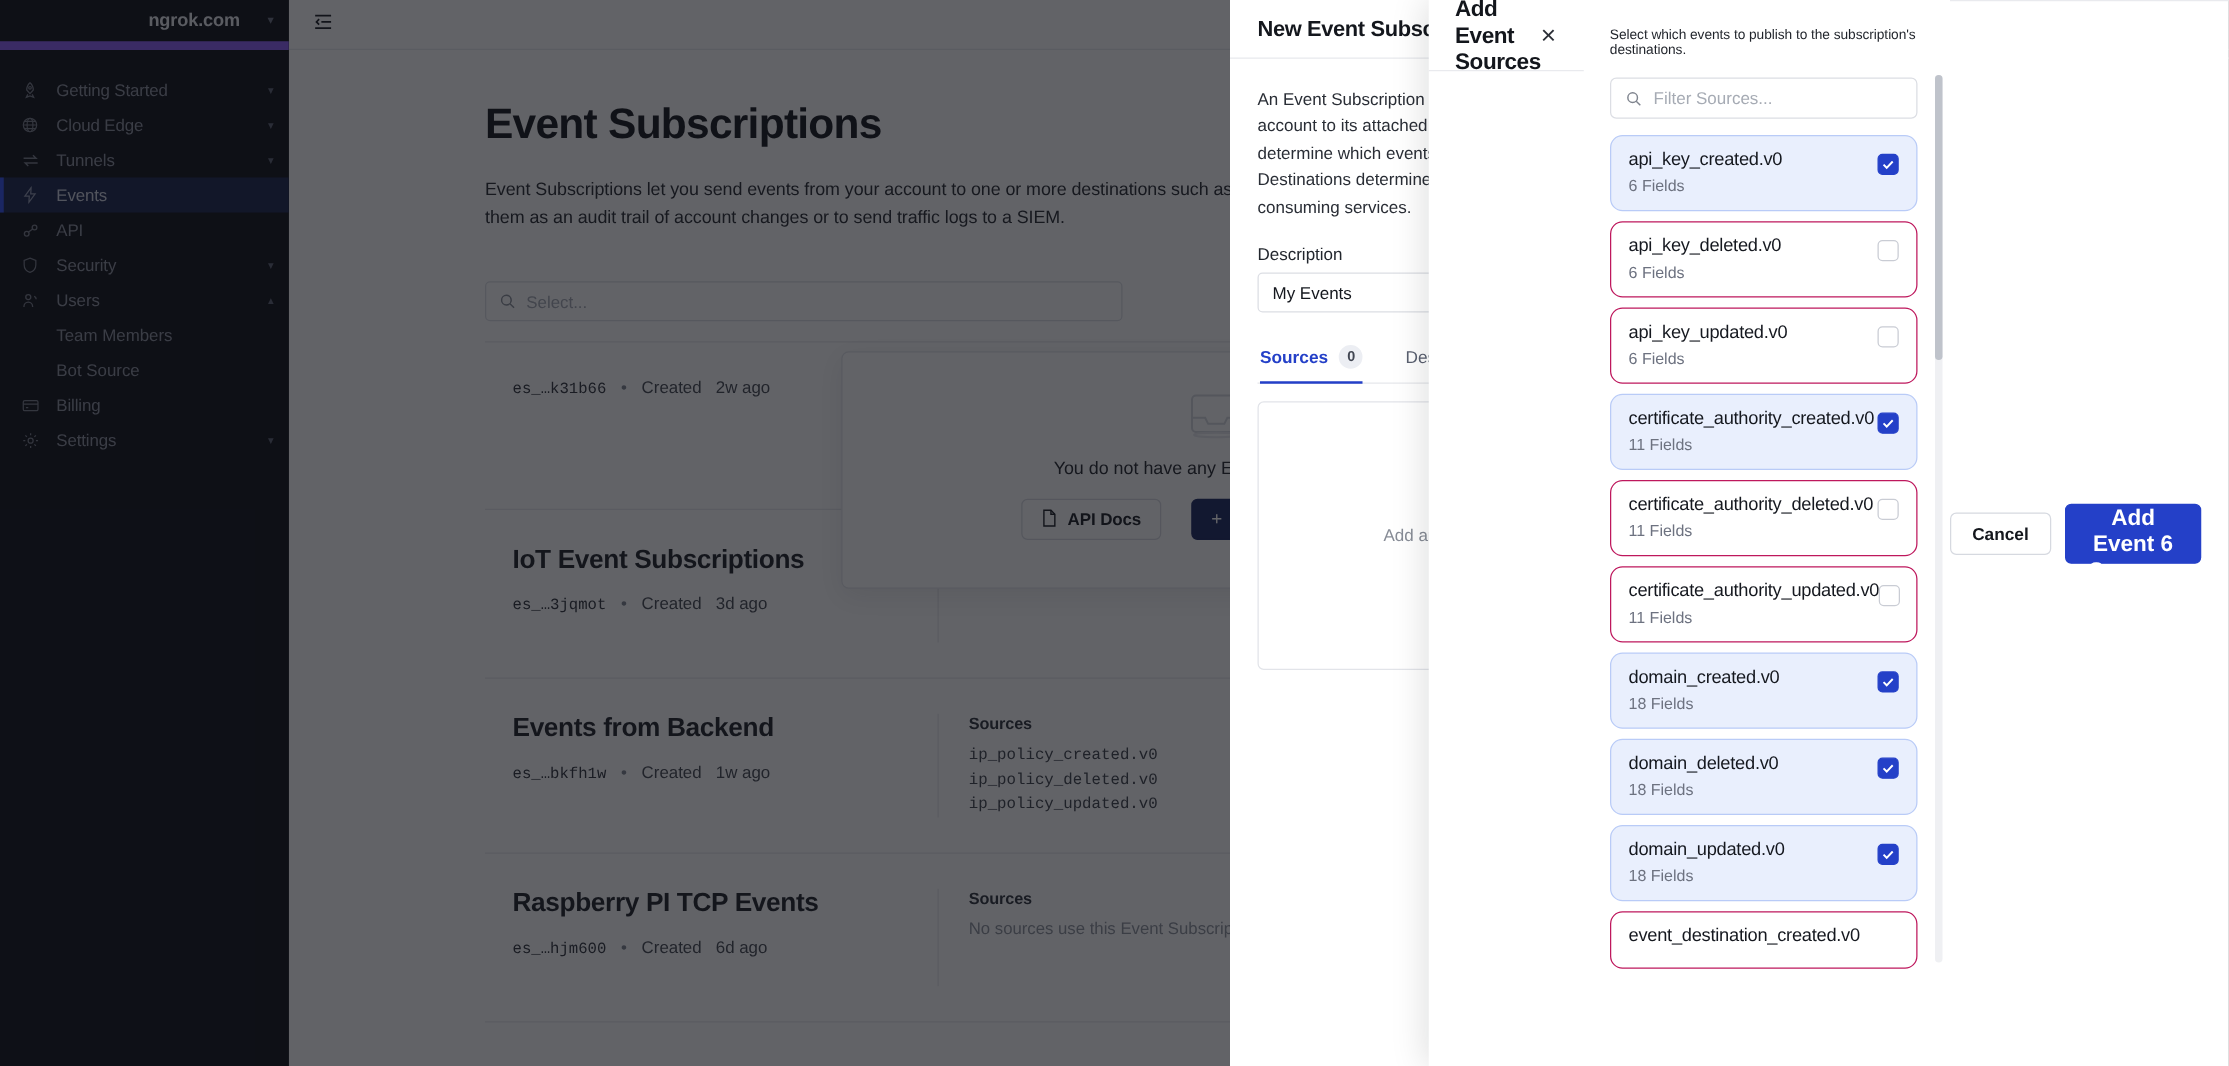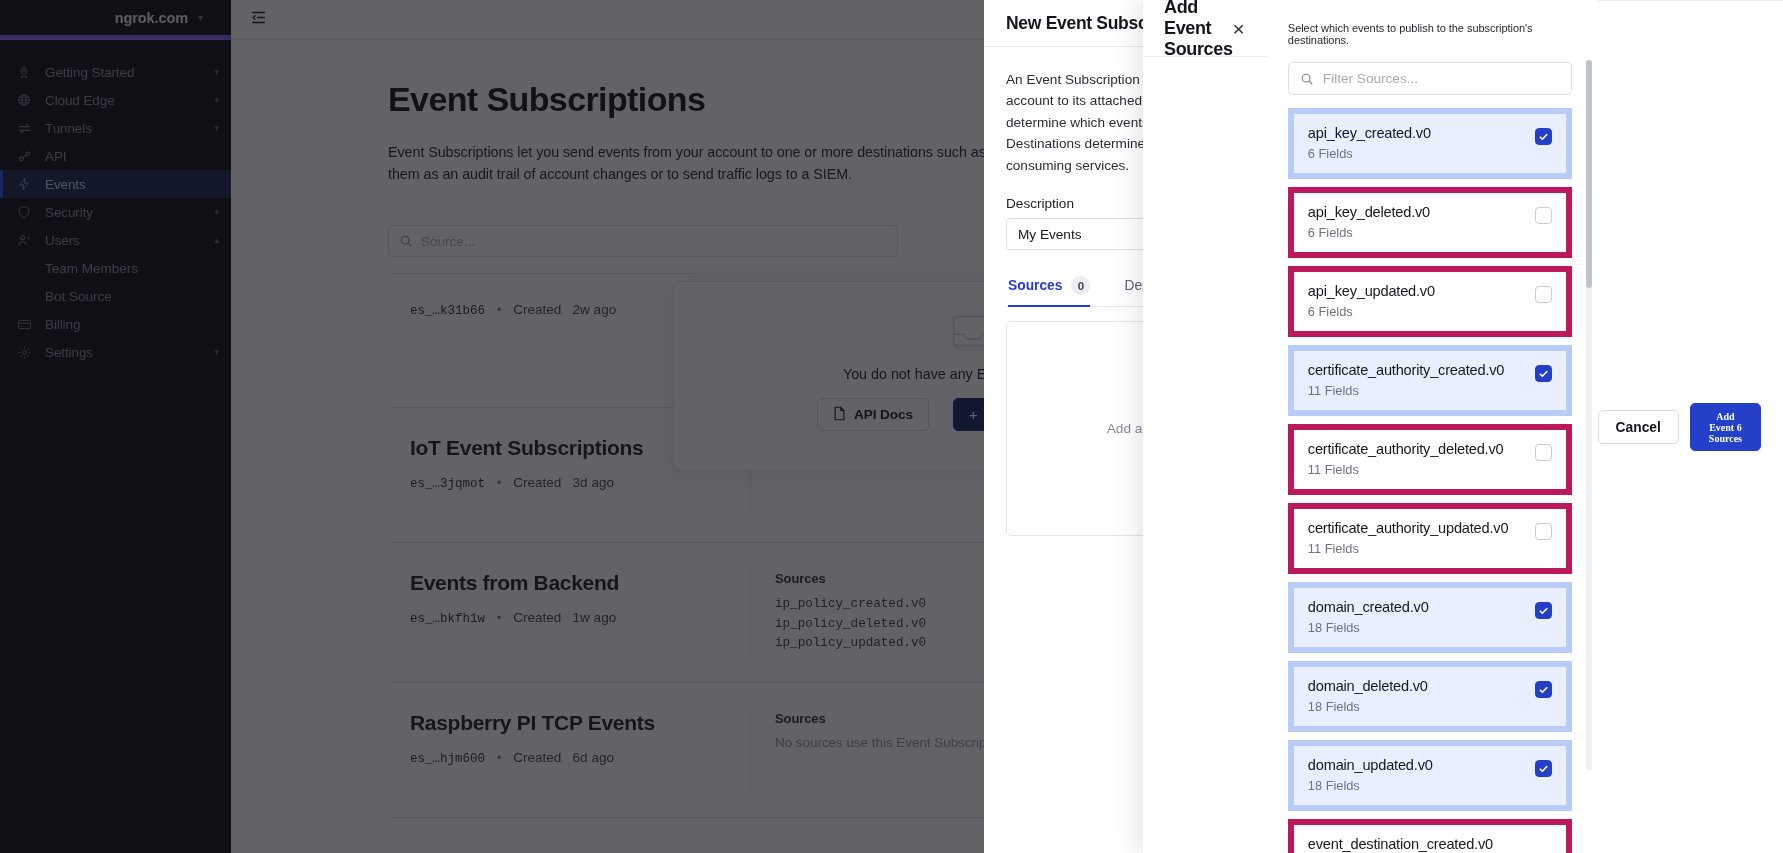--- a/index.html
+++ b/index.html
@@ -14,22 +14,23 @@
   
   .sidebar {
     position: absolute; left: 0; top: 0;
     width: 231px; height: 853px;
     background: #0b0c14;
     color: #9aa0ad;
     z-index: 1;
   }
   .sb-top {
     height: 40px; display: flex; align-items: center;
-    justify-content: flex-end; padding: 0 28px 0 0;
-    border-bottom: 5px solid #8b5cf6;
+    justify-content: flex-end; padding: 0 12px 0 0;
+    border-bottom: 7px solid #8b5cf6;
+    gap: 12px;
   }
   .sb-org {
     font-size: 14.5px; font-weight: 700; color: #e7e9ee;
     letter-spacing: -0.1px;
   }
   .sb-caret { margin-left: 10px; color: #6a7080; font-size: 10px; line-height: 1; }
   .sb-list { padding-top: 18px; }
   .sb-item {
     display: flex; align-items: center;
     height: 28px; padding: 0 12px 0 14px;
@@ -230,21 +231,21 @@
   }
   .modal-filter {
     height: 33px; border: 1px solid #dcdee4; border-radius: 5px;
     display: flex; align-items: center; padding: 0 11px;
     margin-bottom: 13px;
   }
   .modal-filter .mag { margin-right: 9px; color: #7f848e; display: flex; }
   .modal-filter .ph { font-size: 13.6px; color: #a6abb4; }
 
   .src-item {
-    border: 6px solid #be185d; border-radius: 0;
+    border: 1px solid #be185d; border-radius: 10px;
     padding: 11px 14px 12px; margin-bottom: 8px;
     display: flex; align-items: flex-start; justify-content: space-between;
     background: #fff; cursor: pointer;
   }
   .src-item.selected { background: #e9effd; border-color: #b9cbf7; }
   .src-name {
     font-size: 14.6px; color: #15181f; letter-spacing: -0.2px;
     margin-bottom: 5px;
   }
   .src-fields { font-size: 12.8px; color: #6d7280; }
@@ -274,22 +275,22 @@
   }
   .btn-cancel {
     height: 34px; padding: 0 17px; border-radius: 5px;
     border: 1px solid #d6d9e0; background: #fff; color: #14171d;
     font-size: 13.8px; font-weight: 700; cursor: pointer;
     font-family: "Liberation Sans", sans-serif;
   }
   .btn-add {
     height: 48px; padding: 0 18px; border-radius: 5px;
     border: 1px solid #2440c8; background: #2440c8; color: #fff;
-    font-size: 10px; font-weight: 700; cursor: pointer;
-    font-family: Liberation Serif, serif;
+    font-size: 18px; font-weight: 700; cursor: pointer;
+    font-family: Liberation Sans, sans-serif;
   }
 </style>
 </head>
 <body>
 
 <div class="app">
 
   <nav class="sidebar">
     <div class="sb-top">
       <span class="sb-org">ngrok.com</span>
@@ -324,38 +325,38 @@
       <div class="sb-item">
         <span class="sb-ico">
           <svg width="15" height="15" viewBox="0 0 24 24" fill="none" stroke="#9aa0ad" stroke-width="1.8">
             <path d="M3 9h16l-4-4M21 15H5l4 4"></path>
           </svg>
         </span>
         <span class="sb-label">Tunnels</span>
         <span class="sb-chev">▾</span>
       </div>
 
+      <div class="sb-item active">
+        <span class="sb-ico">
+          <svg width="14" height="14" viewBox="0 0 24 24" fill="none" stroke="#b9c0d4" stroke-width="1.7">
+            <path d="M13.5 2L5 13.5h6L10.5 22 19 10.5h-6L13.5 2z"></path>
+          </svg>
+        </span>
+        <span class="sb-label">Events</span>
+      </div>
+
       <div class="sb-item">
         <span class="sb-ico">
           <svg width="15" height="15" viewBox="0 0 24 24" fill="none" stroke="#9aa0ad" stroke-width="1.7">
             <circle cx="7" cy="16" r="3"></circle>
               <circle cx="17" cy="8" r="3"></circle>
               <path d="M9.3 13.8l5.4-3.8"></path>
           </svg>
         </span>
         <span class="sb-label">API</span>
-      </div>
-
-      <div class="sb-item active">
-        <span class="sb-ico">
-          <svg width="14" height="14" viewBox="0 0 24 24" fill="none" stroke="#b9c0d4" stroke-width="1.7">
-            <path d="M13.5 2L5 13.5h6L10.5 22 19 10.5h-6L13.5 2z"></path>
-          </svg>
-        </span>
-        <span class="sb-label">Events</span>
       </div>
 
       <div class="sb-item">
         <span class="sb-ico">
           <svg width="14" height="14" viewBox="0 0 24 24" fill="none" stroke="#9aa0ad" stroke-width="1.7">
             <path d="M12 2.6l8 3v6c0 5-3.4 9-8 10.4C7.4 20.6 4 16.6 4 11.6v-6l8-3z"></path>
           </svg>
         </span>
         <span class="sb-label">Security</span>
         <span class="sb-chev">▾</span>
@@ -417,21 +418,21 @@
       <p class="page-desc">Event Subscriptions let you send events from your account to one or more destinations such as Cloudwatch, Kinesis, or Firehose. You can use them as an audit trail of account changes or to send traffic logs to a SIEM.</p>
 
       <div class="filter-row">
         <div class="filter-box">
           <span class="mag">
             <svg width="14" height="14" viewBox="0 0 24 24" fill="none" stroke="#8a8f99" stroke-width="2">
               <circle cx="10.5" cy="10.5" r="6.6"></circle>
                 <path d="M15.4 15.4L21 21"></path>
             </svg>
           </span>
-          <span class="filter-ph">Source...</span>
+          <span class="filter-ph">Select...</span>
         </div>
       </div>
 
       <div class="cards">
 
         <div class="card">
           <div class="card-left">
             <div class="card-meta">
               <span class="mono">es_…k31b66</span>
               <span class="dot">•</span>

